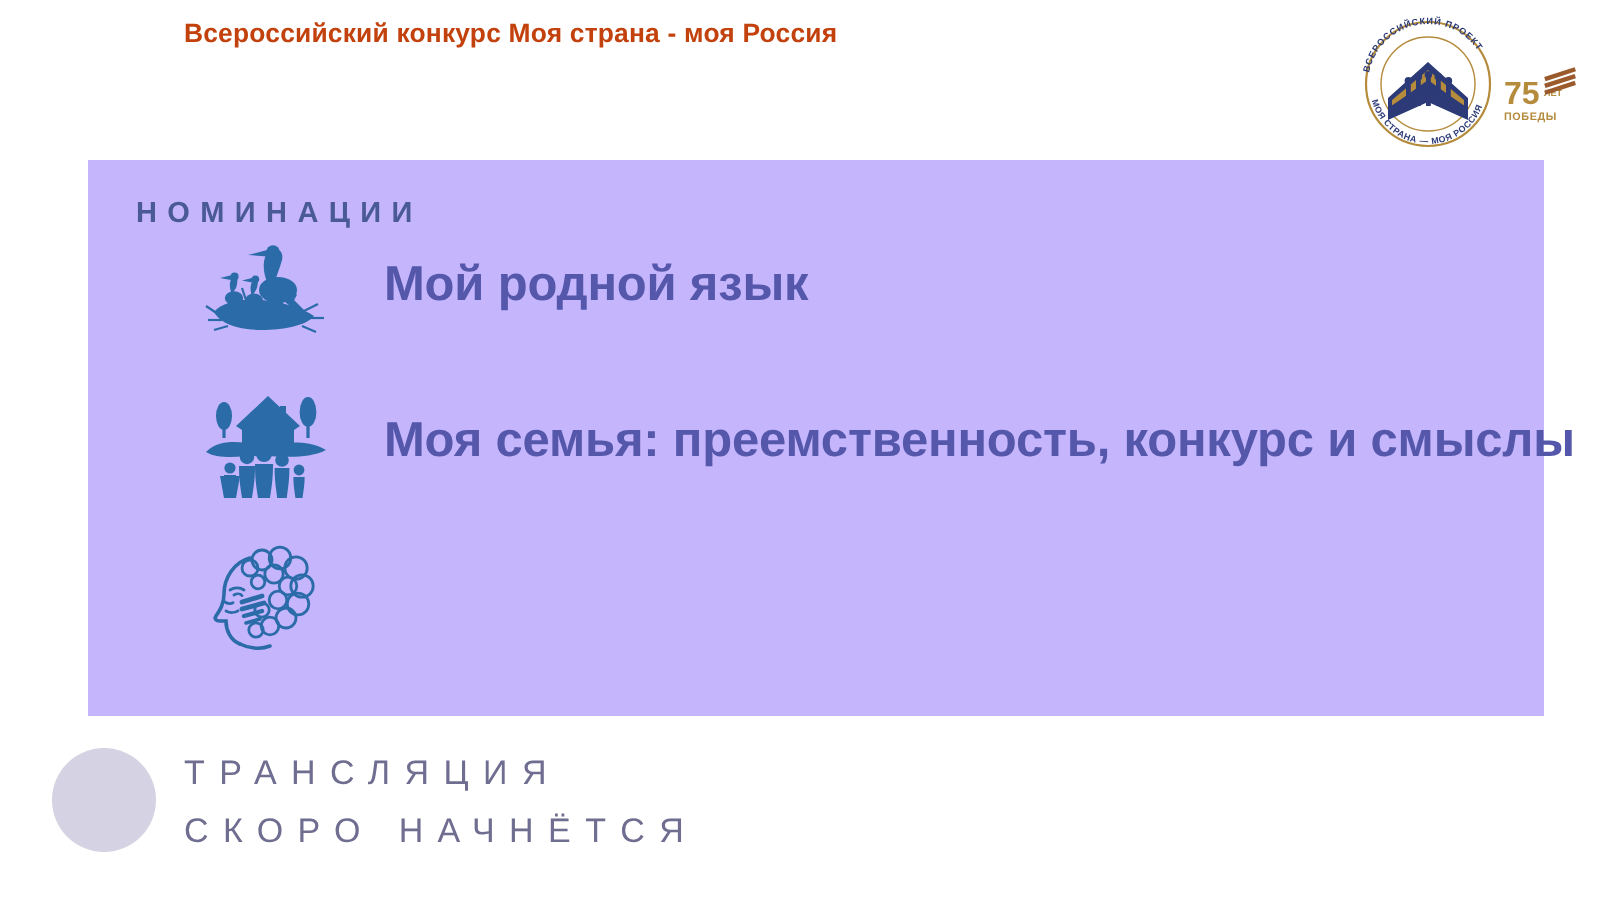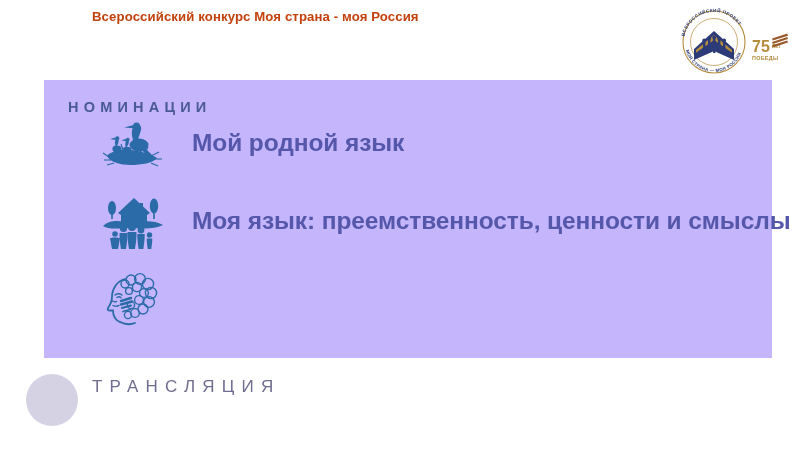--- a/index.html
+++ b/index.html
@@ -234,21 +234,21 @@
               <circle cx="40" cy="38" r="3.4"></circle>
               <path d="M36.3,42 C36.3,49 37.2,53 37.6,57 L42.4,57 C42.8,53 43.7,49 43.7,42 Z"></path>
               <circle cx="14" cy="42" r="2.8"></circle>
               <path d="M11,45.5 C11,51 11.7,54 12,57 L16,57 C16.3,54 17,51 17,45.5 Z"></path>
               <path d="M9,46 L19,46 L17,57 L11,57 Z"></path>
               <circle cx="48.5" cy="43" r="2.7"></circle>
               <path d="M45.7,46.5 C45.7,51 46.4,54 46.7,57 L50.3,57 C50.6,54 51.3,51 51.3,46.5 Z"></path>
             </g>
           </svg>
         </span>
-        <span class="nom-label">Моя язык: преемственность, ценности и смыслы</span>
+        <span class="nom-label">Моя семья: преемственность, конкурс и смыслы</span>
       </div>
 
       <div class="nom-row">
         <span class="nom-icon">
           <svg width="64" height="56" viewBox="0 0 64 56" xmlns="http://www.w3.org/2000/svg">
             <g fill="none" stroke="#2a6ba8" stroke-width="1.4" stroke-linecap="round">
 
               <path d="M24,8 C16,10 11,18 11,26 C11,31 9,34 7,37 C6,38.5 7,39.5 9,39.5 L12,39.5 C12,44 14,49 19,51" stroke-width="1.8"></path>
 
               <path d="M14,24 C16,22.6 19,22.6 21,24"></path>
@@ -282,15 +282,16 @@
           </svg>
         </span>
       </div>
 
     </div>
   </div>
 
   <div class="bc-circle"></div>
   <div class="bc-text">
     <div>ТРАНСЛЯЦИЯ</div>
+    <div>СКОРО НАЧНЁТСЯ</div>
   </div>
 
 </div>
 
 </body></html>

